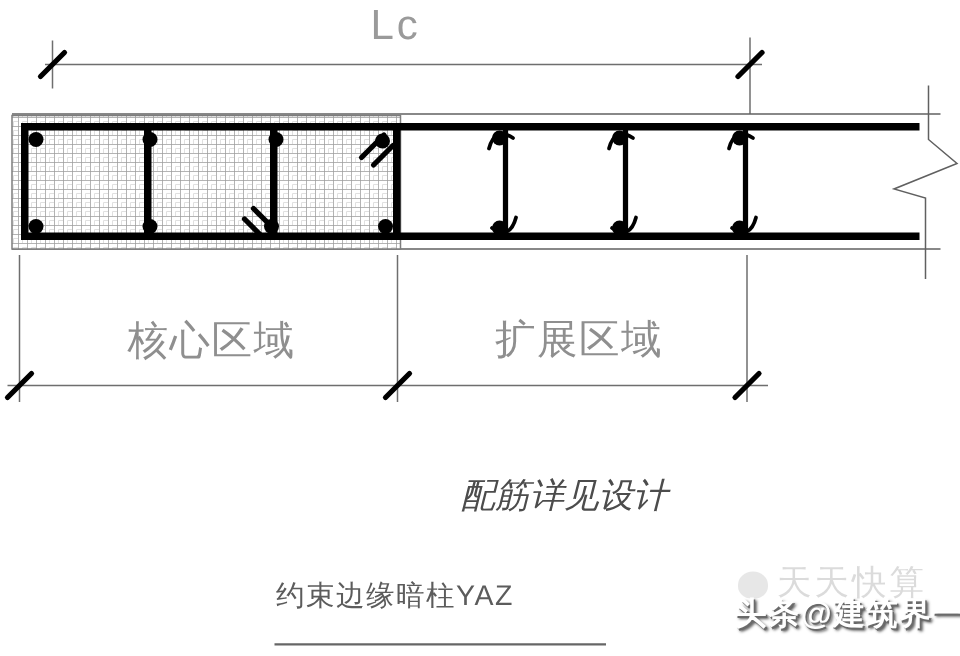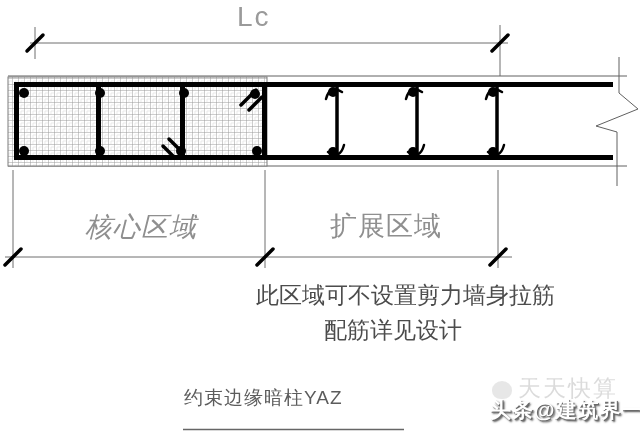--- a/index.html
+++ b/index.html
@@ -10,27 +10,27 @@
   .canvas svg{position:absolute;left:0;top:0;}
   .thin{stroke:#606060;stroke-width:1;fill:none;}
   .dim{stroke:#6e6e6e;stroke-width:1;fill:none;}
   .thick{stroke:#000;stroke-width:5;fill:none;}
   .leg{stroke:#000;stroke-width:5;fill:none;}
   .tie{stroke:#000;stroke-width:3.5;fill:none;}
   .tick{stroke:#000;stroke-width:3.5;fill:none;stroke-linecap:round;}
   .hook{stroke:#000;stroke-width:3.5;fill:none;stroke-linecap:round;}
   .hookc{stroke:#000;stroke-width:2.5;fill:none;stroke-linecap:round;}
   .label{position:absolute;white-space:nowrap;line-height:1.1;}
-  .lc-label{left:237px;top:2px;font-size:28px;color:#9a9a9a;letter-spacing:2px;}
+  .lc-label{left:247px;top:2px;font-size:28px;color:#9a9a9a;letter-spacing:2px;}
   .zone-label{font-size:27px;color:#8f8f8f;letter-spacing:1px;}
-  .core-zone{left:85px;top:213px;font-style:italic;}
+  .core-zone{left:85px;top:213px;}
   .ext-zone{left:330px;top:212px;text-align:right;}
   .note{font-size:23px;color:#4c4c4c;letter-spacing:0px;}
   .note-1{left:256px;top:283px;}
-  .note-2{left:324px;top:318px;}
+  .note-2{left:307px;top:318px;font-style:italic;}
   .title{left:184px;top:388px;font-size:19px;color:#5c5c5c;letter-spacing:1px;}
   .wm-faint{left:492px;top:376px;font-size:23px;color:rgba(90,90,90,0.22);letter-spacing:2px;}
   .wm-faint .wm-logo{
     display:inline-block;width:20px;height:18px;margin-right:6px;
     border-radius:50% 50% 45% 45%;background:rgba(120,120,120,0.18);vertical-align:middle;
   }
   .wm-emboss{
     left:490px;top:398px;font-size:21px;font-weight:bold;color:#ffffff;letter-spacing:1px;
     text-shadow:1px 1px 0 #6a6a6a, 2px 2px 2px #4e4e4e;
   }
@@ -125,21 +125,20 @@
 
     <line x1="183" y1="429.5" x2="404" y2="429.5" stroke="#666" stroke-width="1.5"></line>
   </svg>
 
   <div class="label lc-label">Lc</div>
 
   <div class="label zone-label core-zone">核心区域</div>
 
   <div class="label zone-label ext-zone">扩展区域</div>
 
-  <div class="label note note-1">此区域可不设置剪力墙身拉筋</div>
 
   <div class="label note note-2">配筋详见设计</div>
 
   <div class="label title">约束边缘暗柱YAZ</div>
 
   <div class="label wm-faint">
     <span class="wm-logo"></span><span>天天快算</span>
   </div>
 
   <div class="label wm-emboss">头条@建筑界一哥</div>

